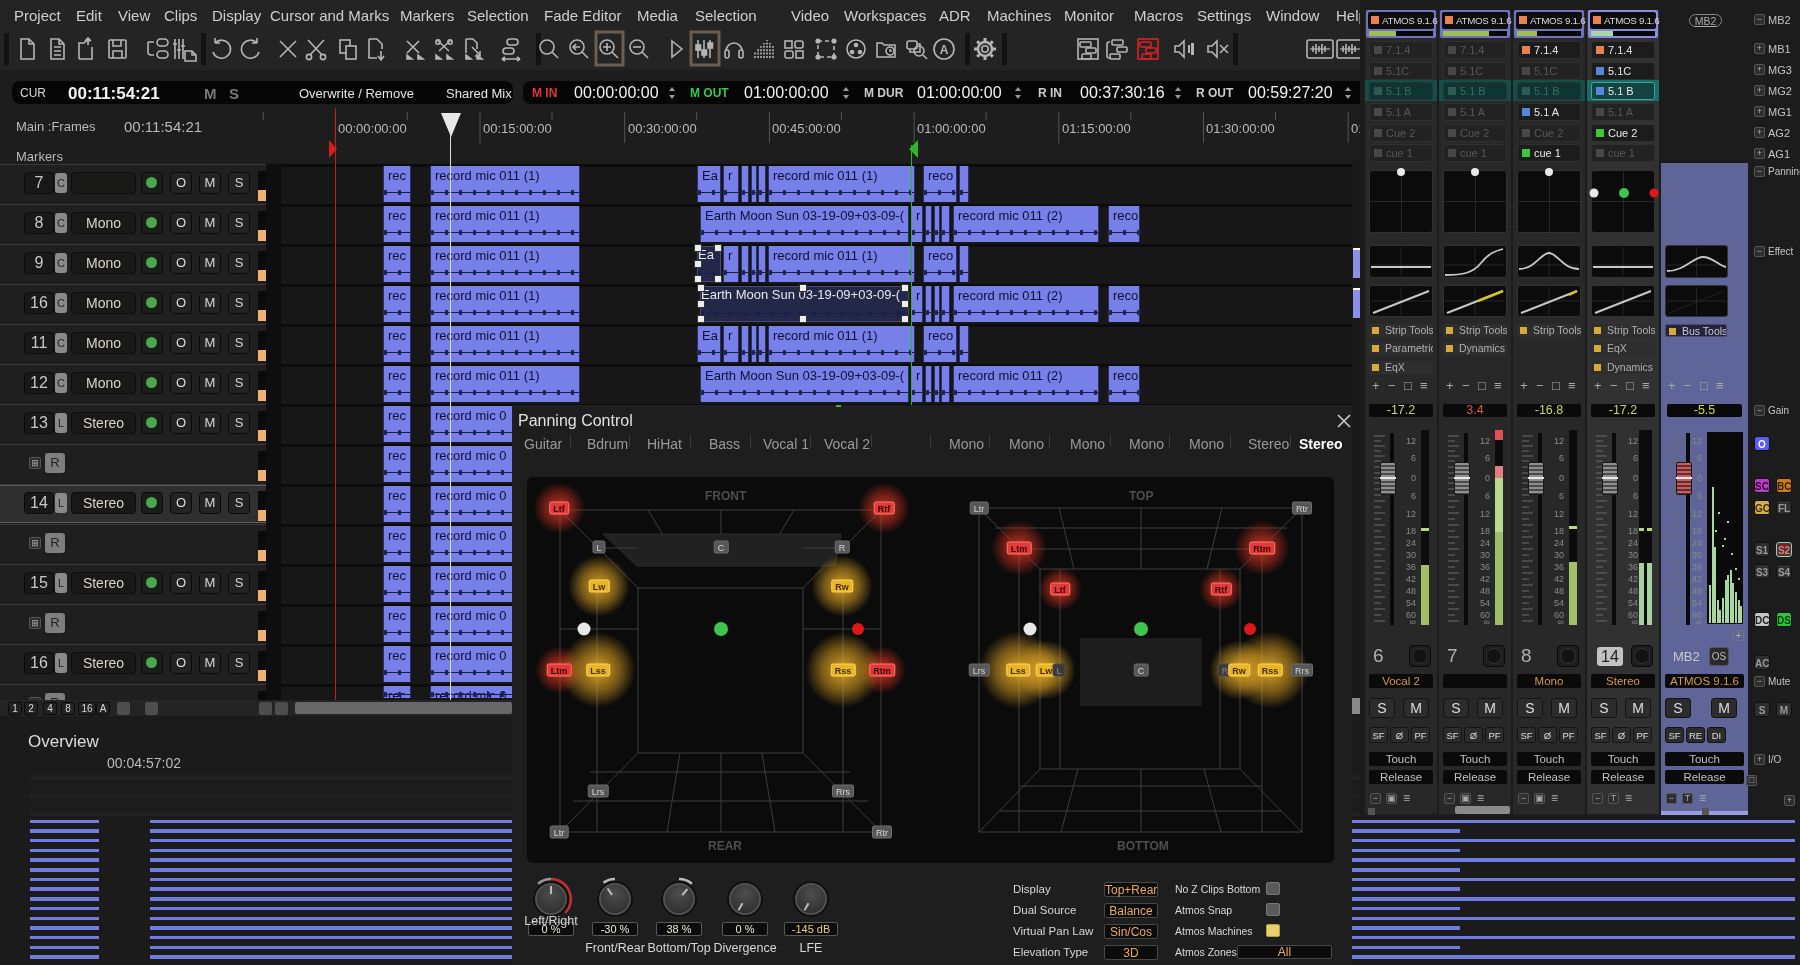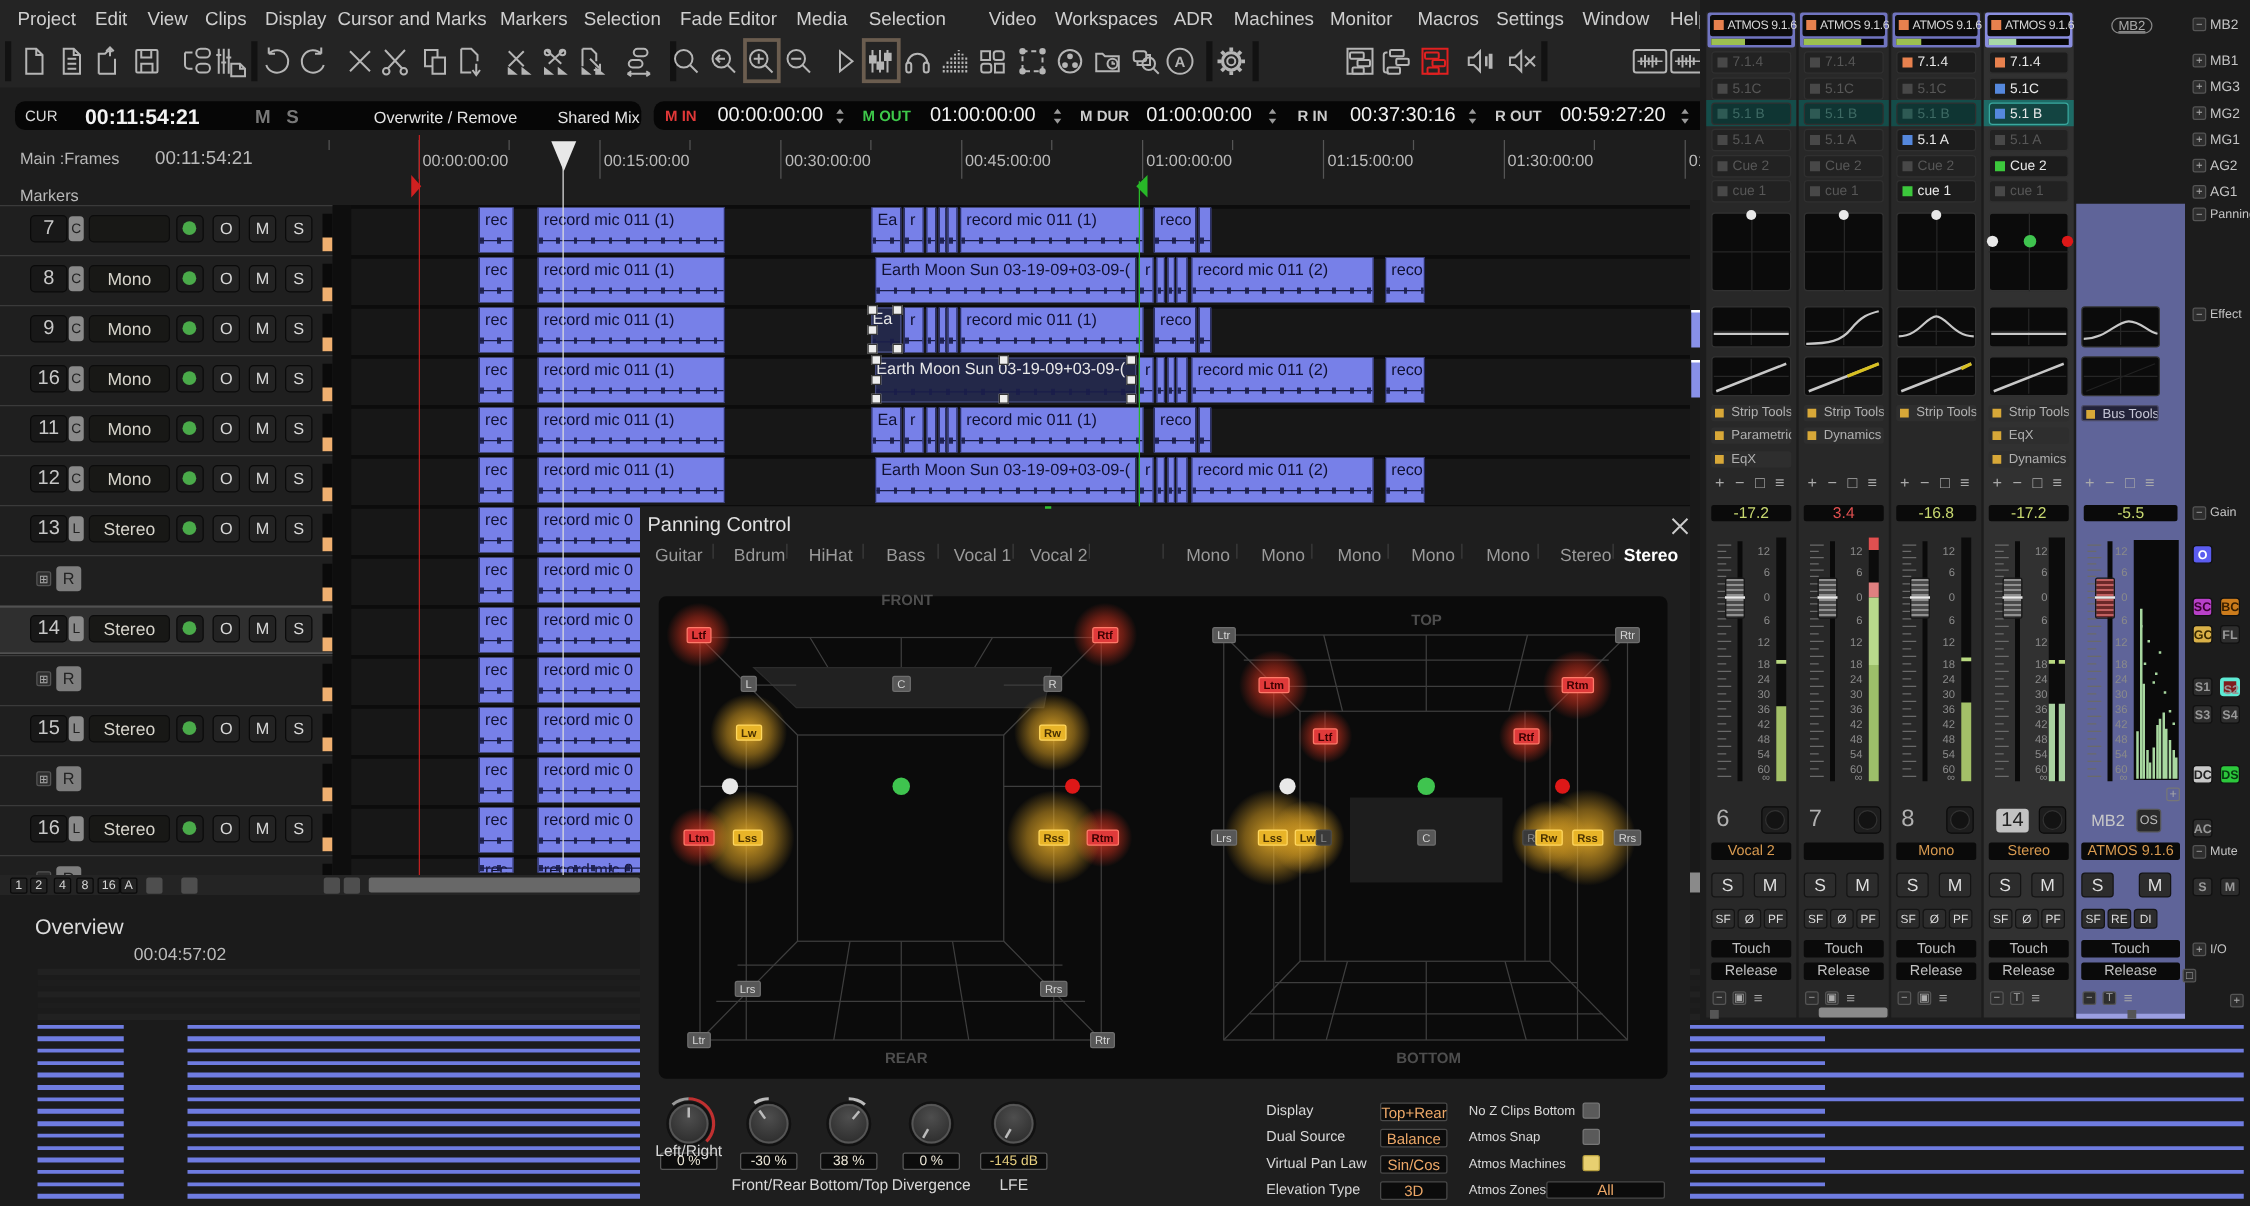--- a/index.html
+++ b/index.html
@@ -864,21 +864,21 @@
 <div class="abs" style="left:298px;top:30px;width:1px;height:12px;background:#3c3c3c"></div>
 <div class="abs" style="left:359px;top:30px;width:1px;height:12px;background:#3c3c3c"></div>
 <div class="abs" style="left:418px;top:30px;width:1px;height:12px;background:#3c3c3c"></div>
 <div class="abs" style="left:477px;top:30px;width:1px;height:12px;background:#3c3c3c"></div>
 <div class="abs" style="left:537px;top:30px;width:1px;height:12px;background:#3c3c3c"></div>
 <div class="abs" style="left:598px;top:30px;width:1px;height:12px;background:#3c3c3c"></div>
 <div class="abs" style="left:657px;top:30px;width:1px;height:12px;background:#3c3c3c"></div>
 <div class="abs" style="left:718px;top:30px;width:1px;height:12px;background:#3c3c3c"></div>
 <div class="abs" style="left:778px;top:30px;width:1px;height:12px;background:#3c3c3c"></div>
 <div class="abs" style="left:15px;top:72px;width:807px;height:386px;background:#0b0b0b;border-radius:6px"></div>
-<span class="abs" style="left:193px;top:68px;font-size:12px;color:#4e4e4e;font-weight:bold">FRONT</span>
+<span class="abs" style="left:193px;top:84px;font-size:12px;color:#4e4e4e;font-weight:bold">FRONT</span>
 <span class="abs" style="left:196px;top:434px;font-size:12px;color:#4e4e4e;font-weight:bold">REAR</span>
 <span class="abs" style="left:617px;top:84px;font-size:12px;color:#4e4e4e;font-weight:bold">TOP</span>
 <span class="abs" style="left:605px;top:434px;font-size:12px;color:#4e4e4e;font-weight:bold">BOTTOM</span>
 <svg class="abs" style="left:0;top:0" width="840" height="560" viewBox="0 0 840 560">
 <g stroke="#3e3e3e" fill="none" stroke-width="1">
 <rect x="48" y="105" width="321" height="322"></rect>
 <rect x="126" y="183" width="165" height="165"></rect>
 <path d="M48,105 L126,183 M369,105 L291,183 M48,427 L126,348 M369,427 L291,348"></path>
 <path d="M136,105 L151,130 M209,105 L209,130 M282,105 L267,130"></path>
 <polygon points="91,129 329,129 323,161 125,161" fill="#212121" stroke="#2c2c2c"></polygon>
@@ -1550,21 +1550,21 @@
 <div class="sbx" style="left:1754px;top:676px">−</div>
 <span class="sb2" style="left:1768px;top:676px">Mute</span>
 <div class="sbx" style="left:1754px;top:754px">+</div>
 <span class="sb2" style="left:1768px;top:754px">I/O</span>
 <div class="cbtn" style="left:1754px;top:436px;background:#5b5cf0;color:#fff;border:1px solid #111">O</div>
 <div class="cbtn" style="left:1754px;top:478px;background:#b840c8;color:#3a0030;border:1px solid #111">SC</div>
 <div class="cbtn" style="left:1776px;top:478px;background:#cc7c1c;color:#3a2000;border:1px solid #111">BC</div>
 <div class="cbtn" style="left:1754px;top:500px;background:#d8b048;color:#3a2a00;border:1px solid #111">GC</div>
 <div class="cbtn" style="left:1776px;top:500px;background:#2e2e2e;color:#999;border:1px solid #111">FL</div>
 <div class="cbtn" style="left:1754px;top:542px;background:#2e2e2e;color:#999;border:1px solid #111">S1</div>
-<div class="cbtn" style="left:1776px;top:542px;background:#7f1d1d;color:#999;border:3px solid #5eead4">S2</div>
+<div class="cbtn" style="left:1776px;top:542px;background:#7f1d1d;color:#999;border:1px solid #5eead4">S2</div>
 <div class="cbtn" style="left:1754px;top:564px;background:#2e2e2e;color:#999;border:1px solid #111">S3</div>
 <div class="cbtn" style="left:1776px;top:564px;background:#2e2e2e;color:#999;border:1px solid #111">S4</div>
 <div class="cbtn" style="left:1754px;top:612px;background:#c8c8c8;color:#222;border:1px solid #111">DC</div>
 <div class="cbtn" style="left:1776px;top:612px;background:#2cc83c;color:#063a0f;border:1px solid #111">DS</div>
 <div class="cbtn" style="left:1754px;top:655px;background:#2e2e2e;color:#999;border:1px solid #111">AC</div>
 <div class="cbtn" style="left:1754px;top:702px;background:#2e2e2e;color:#999;border:1px solid #111">S</div>
 <div class="cbtn" style="left:1776px;top:702px;background:#2e2e2e;color:#999;border:1px solid #111">M</div>
 <div class="sbx" style="left:1746px;top:775px">□</div>
 <div class="sbx" style="left:1784px;top:795px">+</div>
 </body></html>

